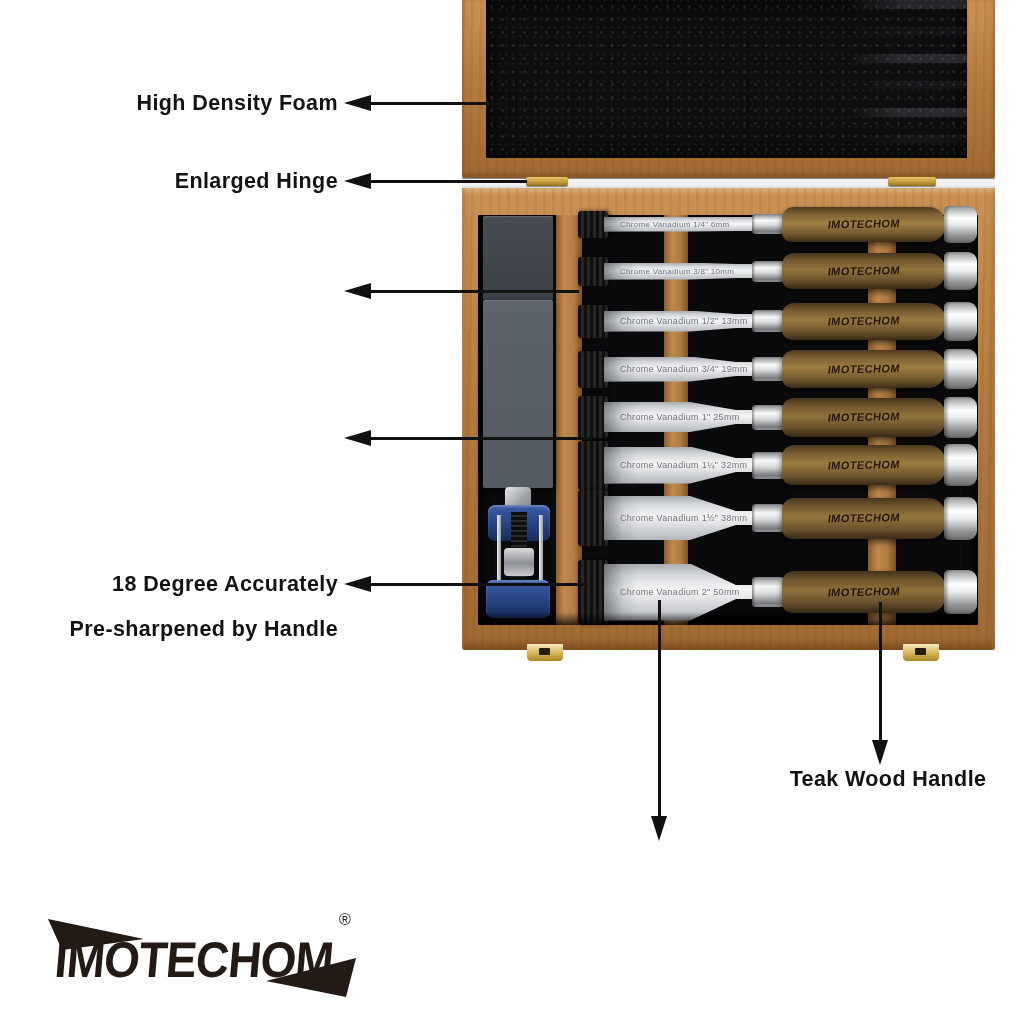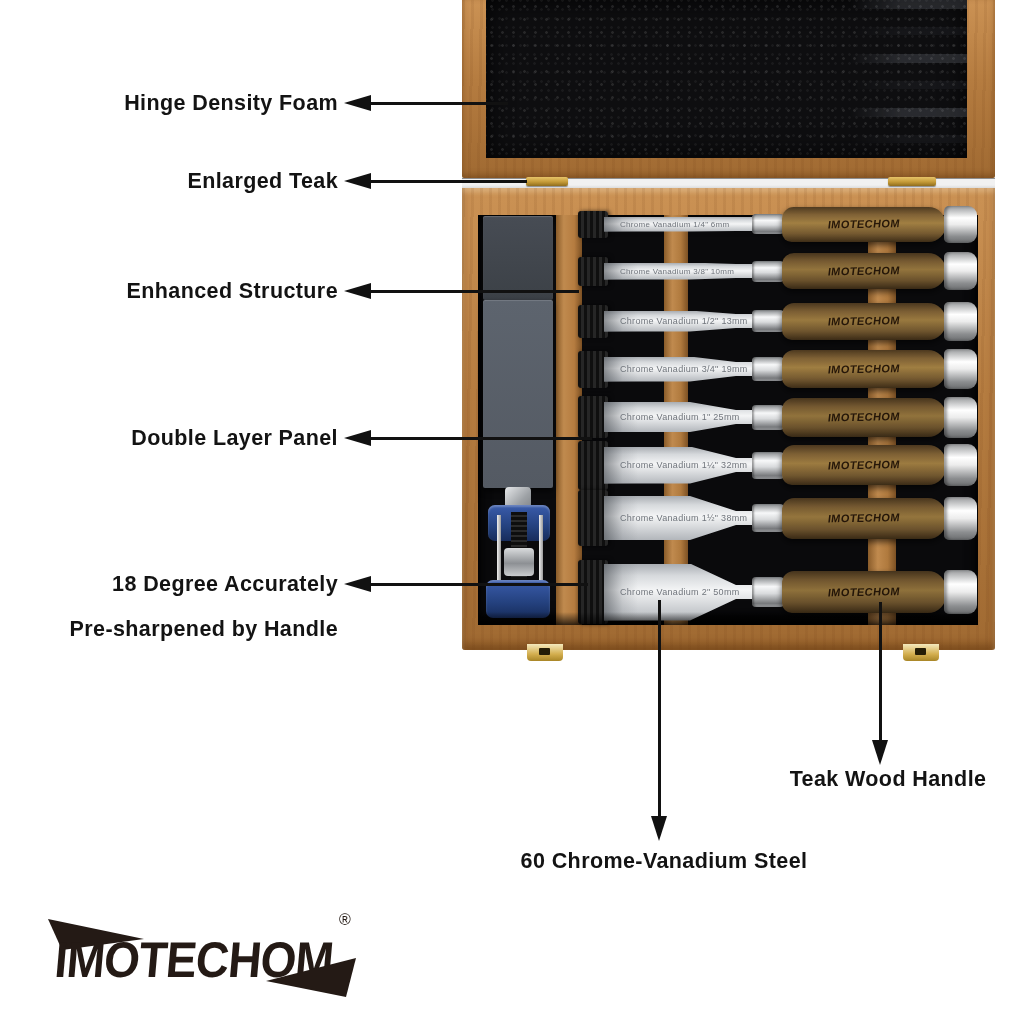--- a/index.html
+++ b/index.html
@@ -226,44 +226,41 @@
           <span style="font-size:9px;">Chrome Vanadium  2"  50mm</span>
         </div>
         <div class="ferrule" style="top:577px;height:30px;"></div>
         <div class="handle" style="top:571px;height:42px;filter:brightness(0.93);">
           <span>IMOTECHOM</span>
         </div>
         <div class="cap" style="top:570px;height:44px;"></div>
       </div>
     </div>
 
-  <div class="lbl r" style="left:60px;top:103px;width:278px;">Hinge Density Foam</div>
+  <div class="lbl r" style="left:60px;top:103px;width:278px;">High Density Foam</div>
   <div class="ahead-l" style="left:344px;top:95px;"></div>
   <div class="aline" style="left:368px;top:102px;width:140px;"></div>
 
-  <div class="lbl r" style="left:60px;top:181px;width:278px;">Enlarged Teak</div>
+  <div class="lbl r" style="left:60px;top:181px;width:278px;">Enlarged Hinge</div>
   <div class="ahead-l" style="left:344px;top:173px;"></div>
   <div class="aline" style="left:368px;top:180px;width:159px;"></div>
 
-  <div class="lbl r" style="left:60px;top:291px;width:278px;">Enhanced Structure</div>
   <div class="ahead-l" style="left:344px;top:283px;"></div>
   <div class="aline" style="left:368px;top:290px;width:211px;"></div>
 
-  <div class="lbl r" style="left:60px;top:438px;width:278px;">Double Layer Panel</div>
   <div class="ahead-l" style="left:344px;top:430px;"></div>
   <div class="aline" style="left:368px;top:437px;width:224px;"></div>
 
   <div class="lbl r" style="left:60px;top:584px;width:278px;">18 Degree Accurately</div>
   <div class="lbl r" style="left:60px;top:629px;width:278px;">Pre-sharpened by Handle</div>
   <div class="ahead-l" style="left:344px;top:576px;"></div>
   <div class="aline" style="left:368px;top:583px;width:220px;"></div>
 
   <div class="vline" style="left:658px;top:600px;height:218px;"></div>
   <div class="ahead-d" style="left:651px;top:816px;"></div>
-  <div class="lbl c" style="left:664px;top:861px;">60 Chrome-Vanadium Steel</div>
 
   <div class="vline" style="left:879px;top:602px;height:140px;"></div>
   <div class="ahead-d" style="left:872px;top:740px;"></div>
   <div class="lbl c" style="left:888px;top:779px;">Teak Wood Handle</div>
 
   <svg id="logo" viewBox="0 0 320 100">
     <polygon points="4,16 100,36 18,47" fill="#241a15"></polygon>
     <text x="16" y="74" font-family="Liberation Sans, sans-serif" font-weight="bold" font-size="50" fill="#241a15" letter-spacing="-1" textLength="278" lengthAdjust="spacingAndGlyphs" transform="skewX(-5)">IMOTECHOM</text>
     <polygon points="222,78 312,55 302,94" fill="#241a15"></polygon>
     <text x="295" y="22" font-family="Liberation Sans, sans-serif" font-size="16" fill="#241a15">®</text>

